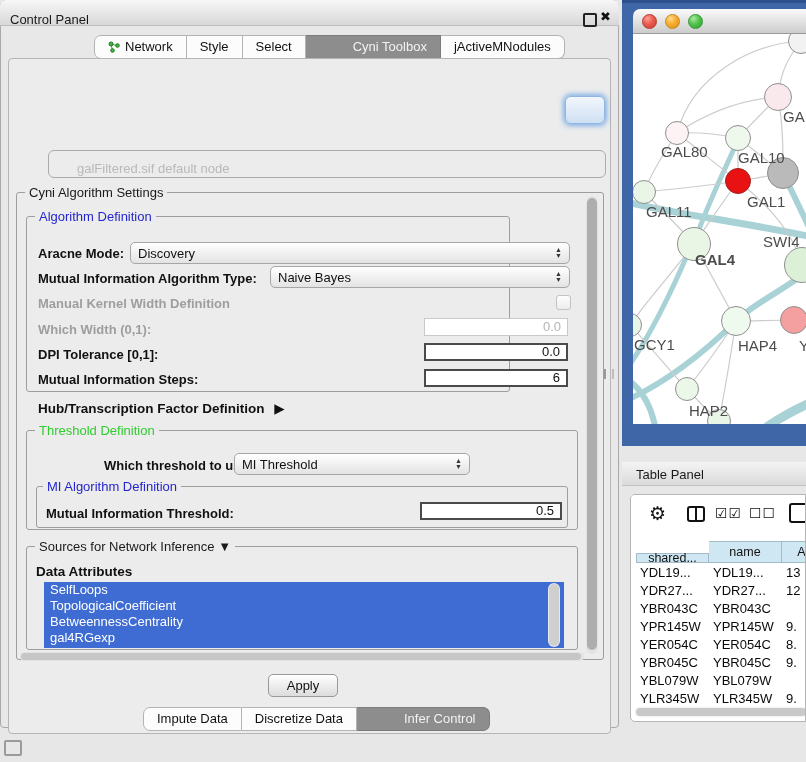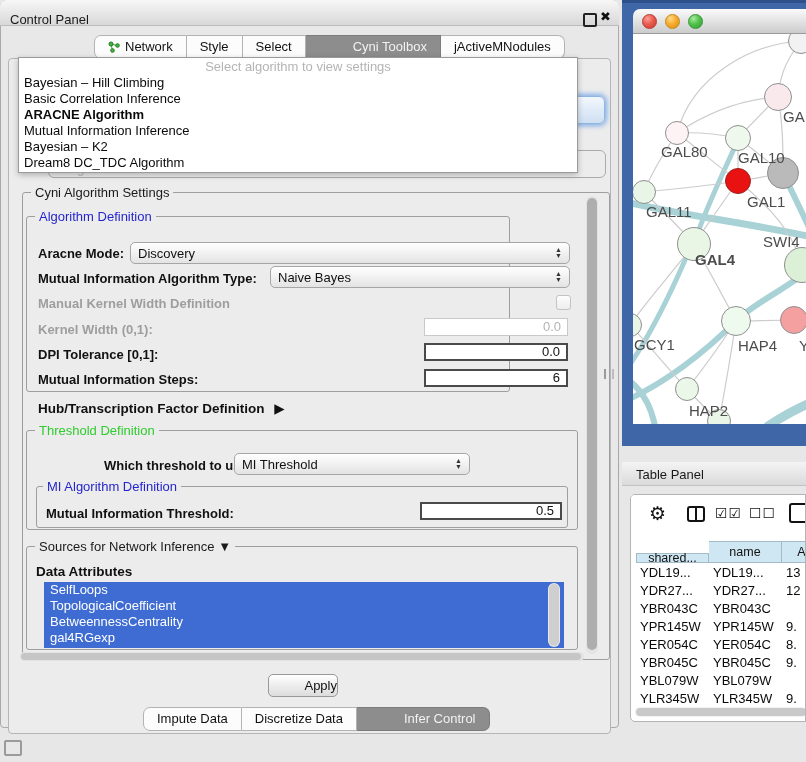--- a/index.html
+++ b/index.html
@@ -36,42 +36,42 @@
   #algo-placeholder{height:17px;text-align:center;font-size:13px;color:#b4b4b4;line-height:17px;}
   .algo-item{height:16px;line-height:16px;font-size:13px;color:#0a0a0a;padding-left:5px;cursor:pointer;}
   .algo-item.bold{font-weight:bold;}
 
   
   .group{border:1px solid #9e9e9e;border-radius:3px;box-sizing:border-box;}
   .group-title{position:absolute;top:-8px;background:#ececec;padding:0 4px;font-size:13px;white-space:nowrap;}
   .t-black{color:#1a1a1a;}
   .t-blue{color:#2525cd;}
   .t-green{color:#2fcc2f;}
-  #settings-group{left:16px;top:192px;width:588px;height:468px;margin-left:6px;}
+  #settings-group{left:16px;top:192px;width:588px;height:468px;}
 
   .lbl{font-size:13px;font-weight:bold;color:#111;white-space:nowrap;}
   .lbl.disabled{color:#9e9e9e;}
   .combo{display:flex;align-items:center;justify-content:space-between;border:1px solid #a6a6a6;border-radius:5px;background:linear-gradient(#ffffff,#e3e3e3);padding:0 7px;font-size:13px;color:#111;box-sizing:border-box;height:22px;cursor:pointer;}
   .combo .arrows{display:flex;flex-direction:column;align-items:center;font-size:7px;line-height:6px;color:#333;}
   .field{border:1px solid #b9b9b9;background:#fff;height:18px;text-align:right;padding:0 6px;font-size:13px;color:#111;box-sizing:border-box;font-family:"Liberation Sans",sans-serif;width:100%;}
   .field.strong{border:2px solid #4a4a4a;}
   .field.disabled{color:#b3b3b3;border-color:#c9c9c9;}
   .checkbox{width:15px;height:15px;border:1px solid #c3c3c3;border-radius:3px;background:linear-gradient(#fdfdfd,#ededed);box-sizing:border-box;}
 
   #attr-list{left:44px;top:582px;width:520px;height:66px;background:#3e6cd2;overflow:hidden;}
   .attr-item{height:16px;line-height:16px;font-size:13px;color:#ffffff;padding-left:6px;background:#3e6cd2;cursor:pointer;}
   #attr-vscroll{left:548px;top:583px;width:12px;height:64px;background:#e9e9e9;border-radius:6px;}
   #attr-vthumb{position:absolute;left:1px;top:1px;width:10px;height:62px;background:#cfcfcf;border-radius:5px;}
 
   #settings-vscroll{left:586px;top:196px;width:12px;height:458px;background:#e3e3e3;border-radius:6px;}
   #settings-vthumb{position:absolute;left:1px;top:2px;width:10px;height:452px;background:#aeaeae;border-radius:5px;}
   #settings-hscroll{left:20px;top:652px;width:564px;height:9px;background:#e3e3e3;border-radius:5px;}
   #settings-hthumb{position:absolute;left:1px;top:1px;width:560px;height:7px;background:#c6c6c6;border-radius:4px;}
 
-  #apply-btn{left:268px;top:674px;width:70px;height:23px;border:1px solid #999;border-radius:5px;background:linear-gradient(#ffffff,#dcdcdc);font-size:13px;color:#111;text-align:right;line-height:21px;cursor:pointer;box-sizing:border-box;}
+  #apply-btn{left:268px;top:674px;width:70px;height:23px;border:1px solid #999;border-radius:5px;background:linear-gradient(#ffffff,#dcdcdc);font-size:13px;color:#111;text-align:center;line-height:21px;cursor:pointer;box-sizing:border-box;}
 
   #mini-icon{left:4px;top:740px;width:14px;height:12px;border:2px solid #9a9a9a;border-radius:2px;cursor:pointer;}
   #splitter-grip{left:604px;top:369px;width:6px;height:10px;border-left:2px solid #9a9a9a;border-right:2px solid #bdbdbd;cursor:col-resize;}
 
   
   #net-frame{left:622px;top:0;width:184px;height:446px;background:#3f67a8;border-top:3px solid #2d4f8a;box-sizing:border-box;}
   #net-titlebar{left:633px;top:9px;width:173px;height:25px;background:linear-gradient(#fafafa,#cccccc);border-bottom:1px solid #9a9a9a;border-radius:7px 0 0 0;box-sizing:border-box;}
   .mac-btn{position:absolute;top:5px;width:15px;height:15px;border-radius:50%;cursor:pointer;box-sizing:border-box;}
   #mac-close{left:9px;background:radial-gradient(circle at 35% 28%,#ff9d94 0%,#e85c50 45%,#cf382c 100%);border:1px solid #b23a30;}
   #mac-min{left:32px;background:radial-gradient(circle at 35% 28%,#ffd98a 0%,#f7ac2e 45%,#dd8d14 100%);border:1px solid #c08a1d;}
@@ -141,29 +141,20 @@
       </div>
   </div>
 
   <div class="abs" id="cp-card"></div>
 
   <div class="abs" id="bg-groupbox">
     <div class="abs" id="bg-combo-text">galFiltered.sif default node</div>
   </div>
   <div class="abs" id="bg-focus-combo"></div>
 
-  <div class="abs" id="algo-popup">
-    <div id="algo-placeholder">Select algorithm to view settings</div>
-    <div class="algo-item">Bayesian – Hill Climbing</div>
-    <div class="algo-item">Basic Correlation Inference</div>
-    <div class="algo-item bold">ARACNE Algorithm</div>
-    <div class="algo-item">Mutual Information Inference</div>
-    <div class="algo-item">Bayesian – K2</div>
-    <div class="algo-item">Dream8 DC_TDC Algorithm</div>
-  </div>
 
   <div class="abs group" id="settings-group">
     <span class="group-title t-black" style="left:8px;">Cyni Algorithm Settings</span>
   </div>
 
   <div class="abs group" style="left:26px;top:216px;width:484px;height:176px;">
     <span class="group-title t-blue" style="left:8px;">Algorithm Definition</span>
   </div>
   <div class="abs lbl" style="left:38px;top:246px;">Aracne Mode:</div>
   <div class="abs combo" style="left:130px;top:242px;width:440px;">
@@ -176,21 +167,21 @@
   <div class="abs lbl" style="left:38px;top:271px;">Mutual Information Algorithm Type:</div>
   <div class="abs combo" style="left:270px;top:266px;width:300px;">
     <span>Naive Bayes</span>
     <span class="arrows">
         <span>▲</span>
         <span>▼</span>
       </span>
   </div>
   <div class="abs lbl disabled" style="left:38px;top:296px;">Manual Kernel Width Definition</div>
   <div class="abs checkbox" style="left:556px;top:295px;"></div>
-  <div class="abs lbl disabled" style="left:38px;top:322px;">Kernel Width (0,1):</div>
+  <div class="abs lbl disabled" style="left:38px;top:322px;">Which Width (0,1):</div>
   <div class="abs" style="left:424px;top:317px;width:144px;"><input class="field disabled" readonly="" value="0.0" style=""></div>
   <div class="abs lbl" style="left:38px;top:347px;">DPI Tolerance [0,1]:</div>
   <div class="abs" style="left:424px;top:342px;width:144px;"><input class="field strong" value="0.0" style=""></div>
   <div class="abs lbl" style="left:38px;top:372px;">Mutual Information Steps:</div>
   <div class="abs" style="left:424px;top:368px;width:144px;"><input class="field strong" value="6" style=""></div>
 
   <div class="abs lbl" style="left:38px;top:400px;font-size:13.5px;">
     <span>Hub/Transcription Factor Definition</span>
     <span style="margin-left:6px;">▶</span>
   </div>

